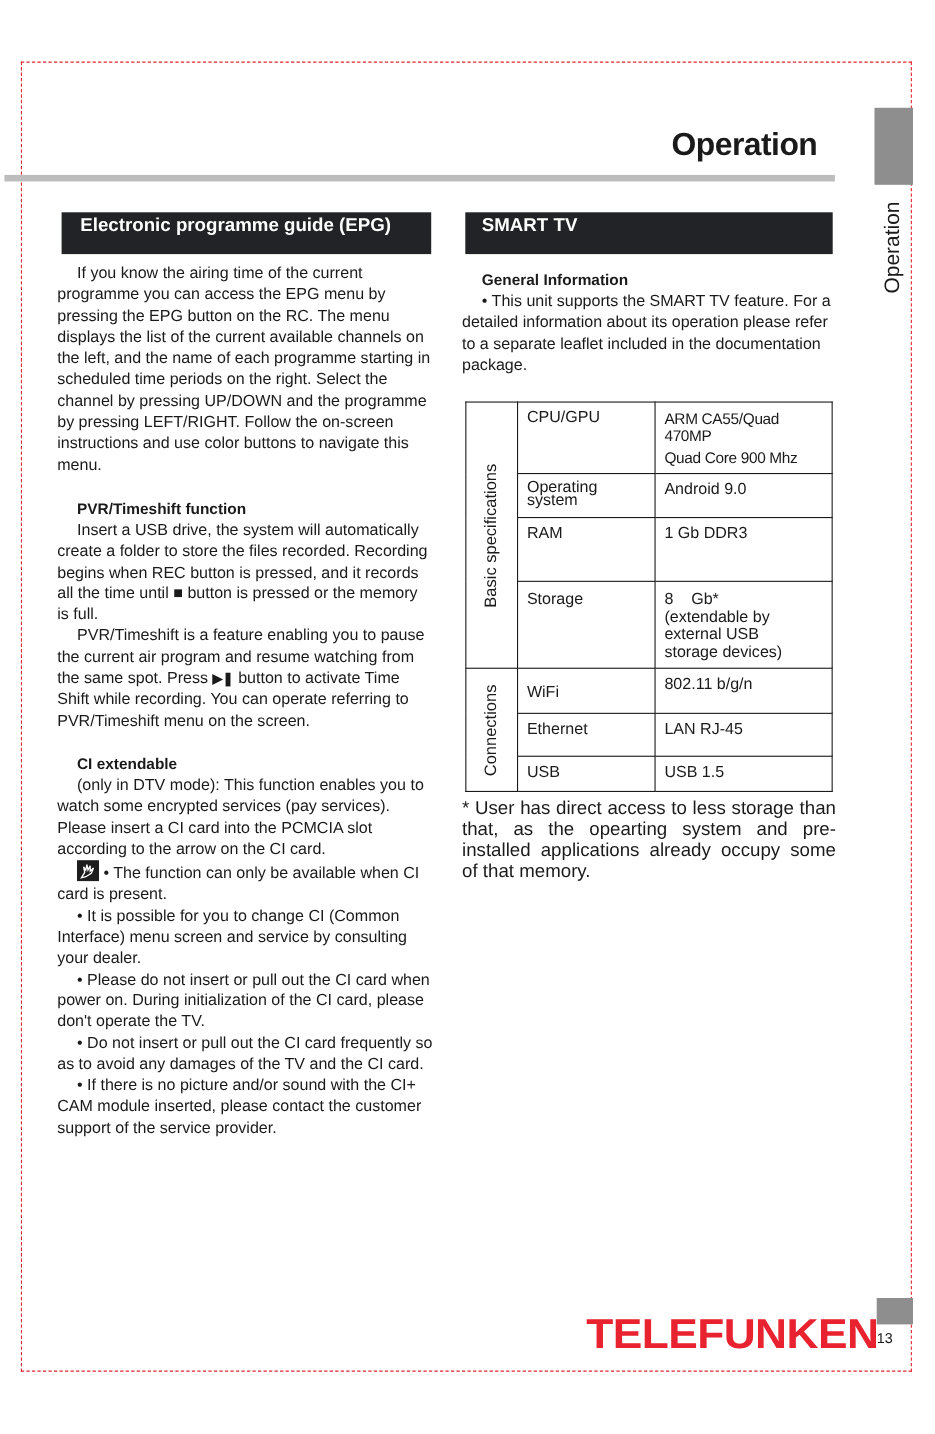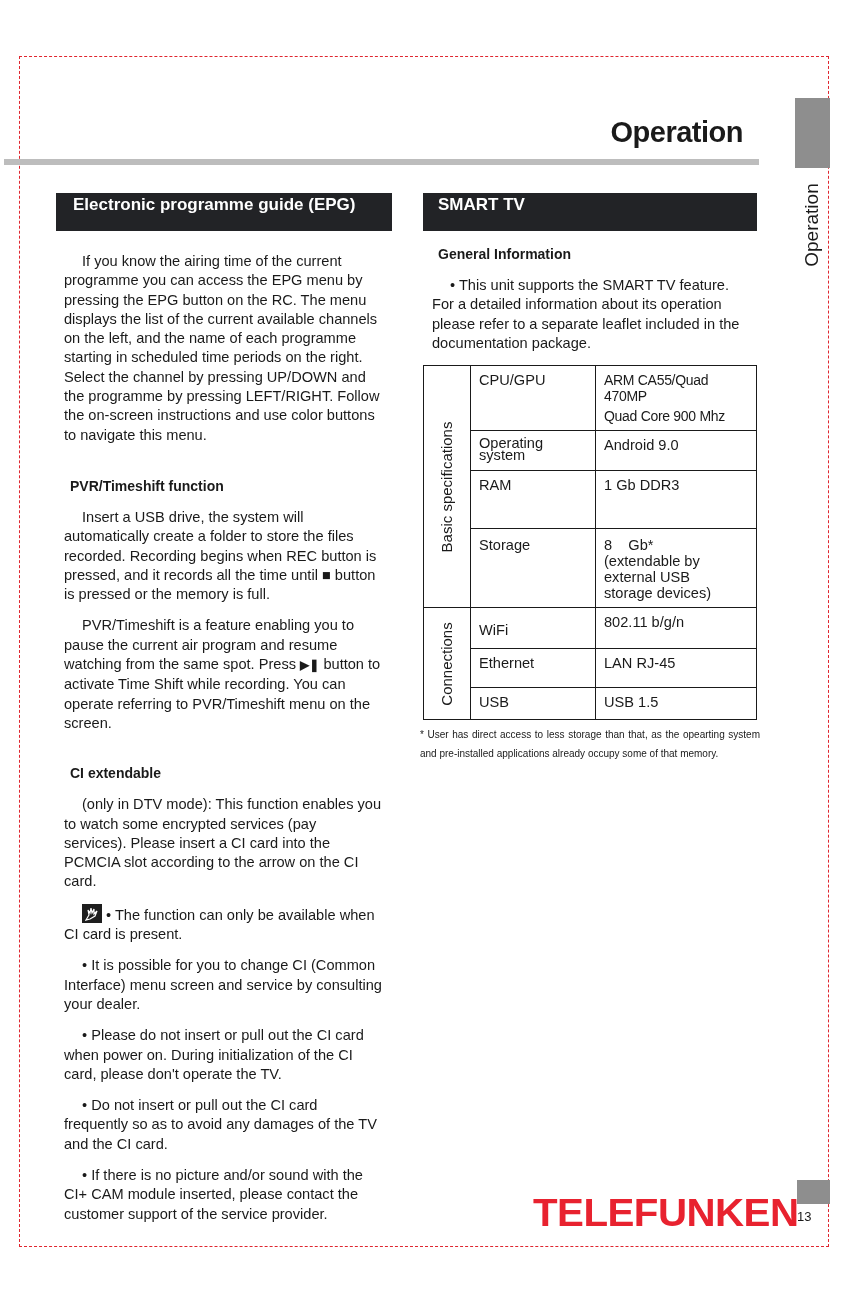--- a/index.html
+++ b/index.html
@@ -14,37 +14,37 @@
   .side-label { position:absolute; left:782px; top:180px; width:60px; height:90px; }
   .side-label span { position:absolute; left:50%; top:50%; transform:translate(-50%,-50%) rotate(-90deg);
                      font-size:19px; white-space:nowrap; color:#1a1a1a; }
   .sec-bar { position:absolute; height:38px; background:#222326; color:#fff; font-weight:bold;
              font-size:17px; line-height:23px; box-sizing:border-box; }
   .sec-bar.epg { left:56px; top:193px; width:336px; padding-left:17px; }
   .sec-bar.smart { left:423px; top:193px; width:334px; padding-left:15px; }
   .col { position:absolute; font-size:14.6px; line-height:19.3px; }
   .col.left { left:52px; top:240px; width:342px; }
   .col.right { left:420px; top:244px; width:340px; }
-  .col p { margin:12px; }
+  .col p { margin:0; }
   .ind { text-indent:18px; }
   .sub { font-weight:bold; font-size:14px; margin:0 0 1px 18px !important; line-height:20px; }
   .gap1 { height:19px; }
   .gap2 { height:18px; }
   .note-icon { display:inline-block; width:20px; height:19px; background:#1e1e1e; vertical-align:-3px;
                margin-right:4px; position:relative; }
   .note-icon svg { position:absolute; left:2px; top:2px; }
   .spec-table { position:absolute; left:423px; top:365px; width:334px; border-collapse:collapse;
                 font-size:14.6px; line-height:16px; }
   .spec-table td { border:1.5px solid #1a1a1a; vertical-align:top; padding:0; }
   .spec-table td.grp { width:46px; position:relative; }
   .spec-table td.grp span { position:absolute; left:50%; top:50%; transform:translate(-50%,-50%) rotate(-90deg);
                             white-space:nowrap; font-size:15px; }
   .spec-table td.key { width:108px; padding:6px 8px; }
   .spec-table td.val { padding:6px 8px; }
-  .footnote { position:absolute; left:420px; top:725px; width:340px; font-size:10px; line-height:19px;
+  .footnote { position:absolute; left:420px; top:725px; width:340px; font-size:17px; line-height:19px;
               text-align:justify; }
   .brand { position:absolute; left:533px; top:1192px; font-size:38px; font-weight:bold; color:#e8222f;
            letter-spacing:-0.5px; transform:scaleX(1.06); transform-origin:left; font-family:"Liberation Sans", sans-serif; }
   .page-tab { position:absolute; left:797px; top:1180px; width:33px; height:24px; background:#8e8e8e; }
   .page-num { position:absolute; left:797px; top:1209px; font-size:13px; color:#1a1a1a; }
 </style>
 </head>
 <body>
 
 <div class="cutline"></div>

